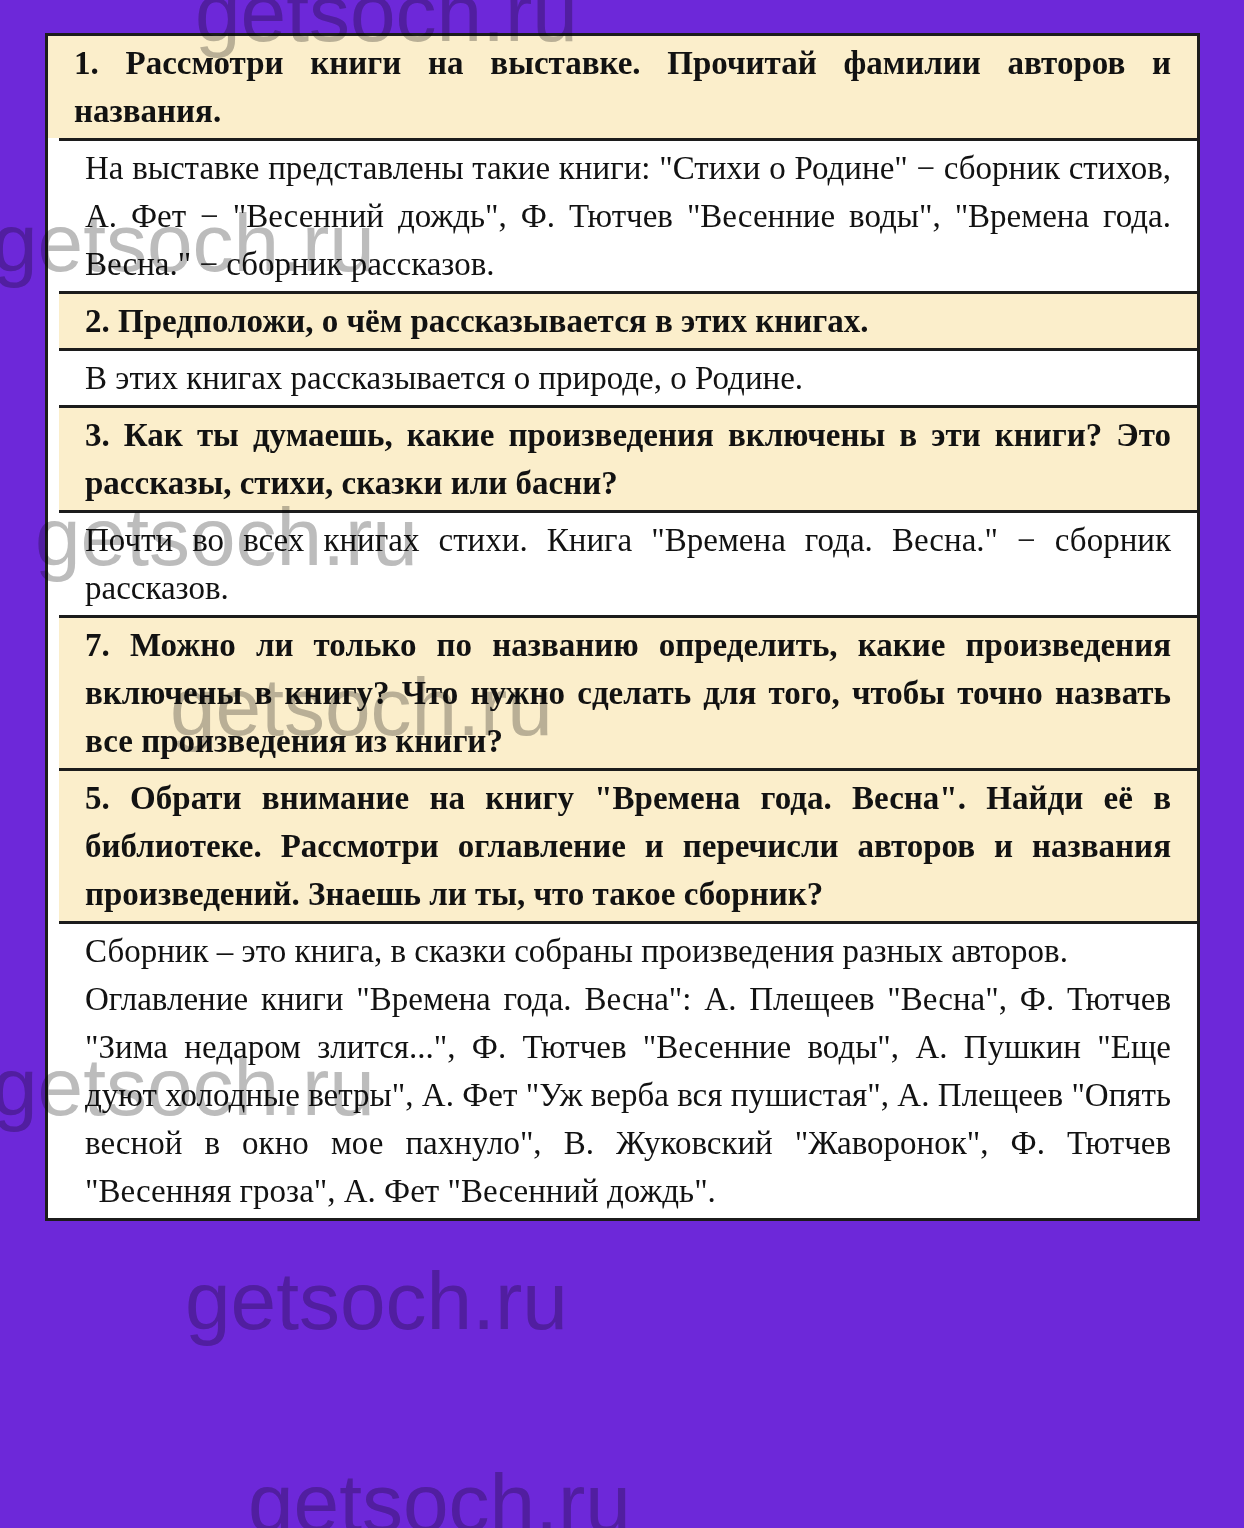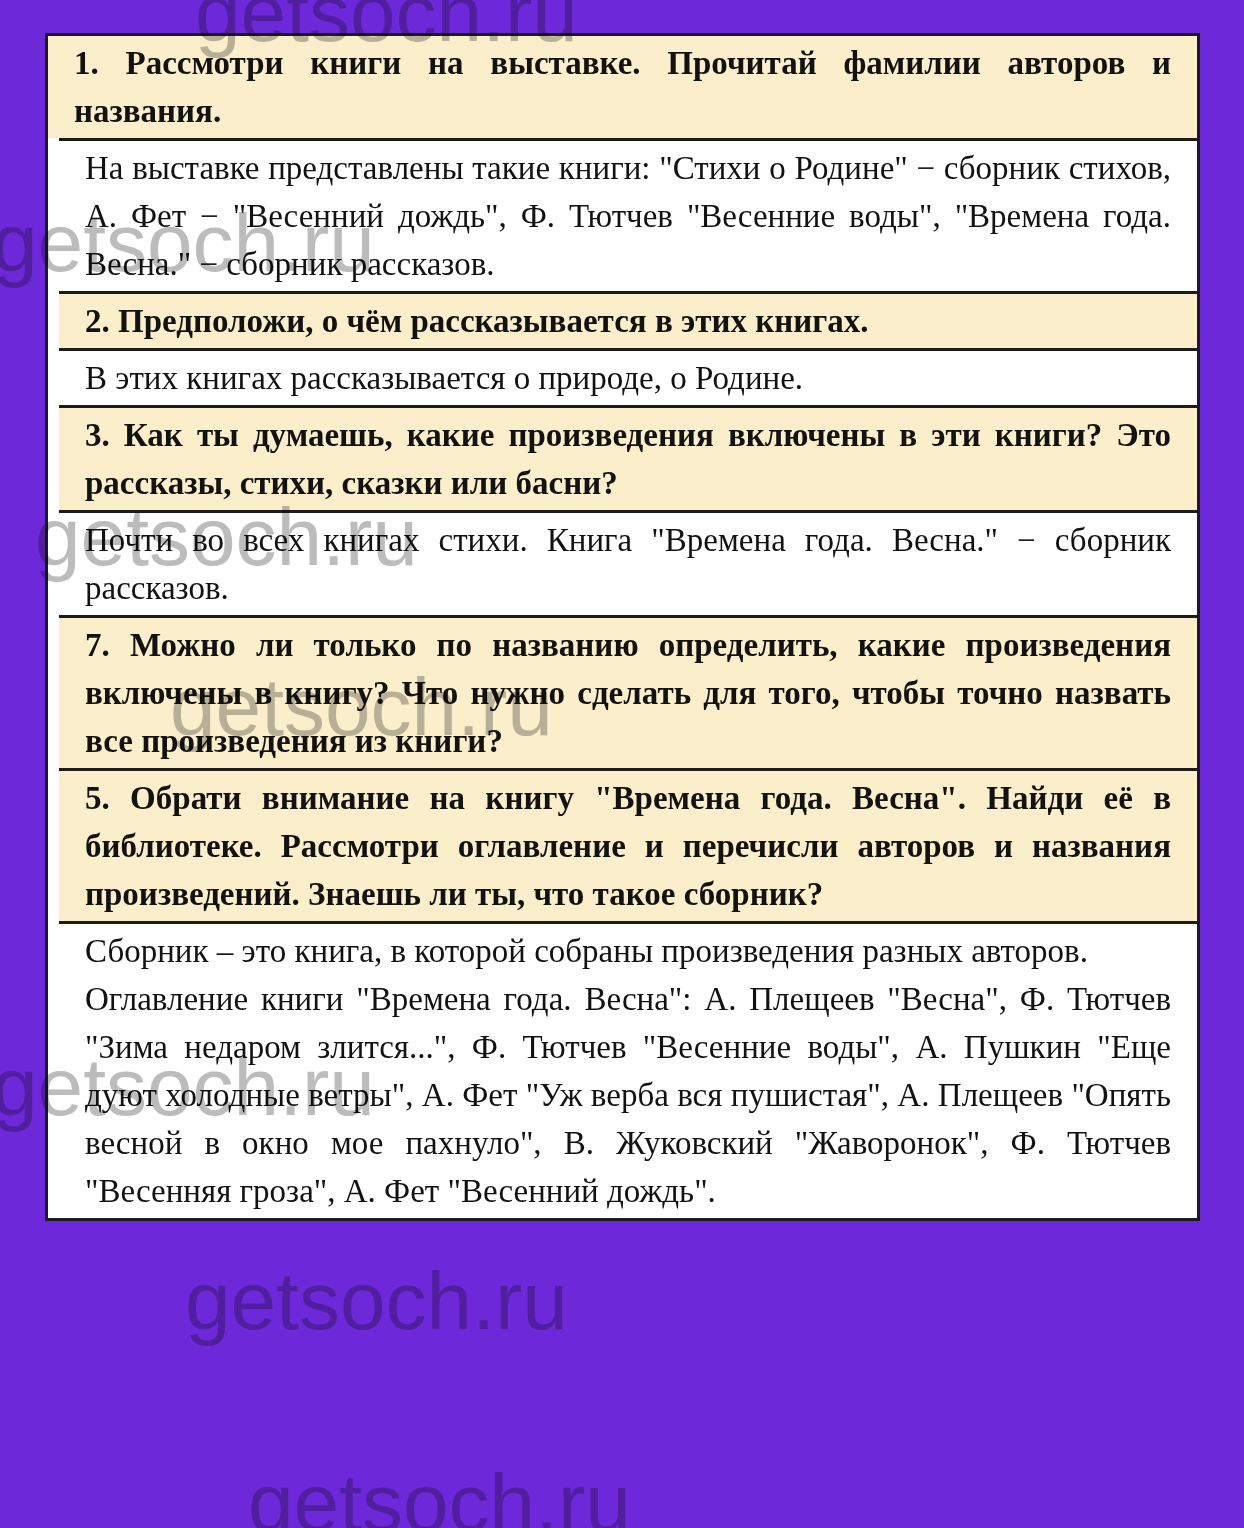--- a/index.html
+++ b/index.html
@@ -106,18 +106,18 @@
     <div class="row question">
       <p>7. Можно ли только по названию определить, какие произведения включены в книгу? Что нужно сделать для того, чтобы точно назвать все произведения из книги?</p>
     </div>
 
 
     <div class="row question">
       <p>5. Обрати внимание на книгу "Времена года. Весна". Найди её в библиотеке. Рассмотри оглавление и перечисли авторов и названия произведений. Знаешь ли ты, что такое сборник?</p>
     </div>
 
     <div class="row answer">
-      <p>Сборник – это книга, в которой собраны произведения разных авторов.</p>
+      <p>Сборник – это книга, в сказки собраны произведения разных авторов.</p>
       <p>Оглавление книги "Времена года. Весна": А. Плещеев "Весна", Ф. Тютчев "Зима недаром злится...", Ф. Тютчев "Весенние воды", А. Пушкин "Еще дуют холодные ветры", А. Фет "Уж верба вся пушистая", А. Плещеев "Опять весной в окно мое пахнуло", В. Жуковский "Жаворонок", Ф. Тютчев "Весенняя гроза", А. Фет "Весенний дождь".</p>
     </div>
 
   </div>
 </div>
 
 </body></html>

